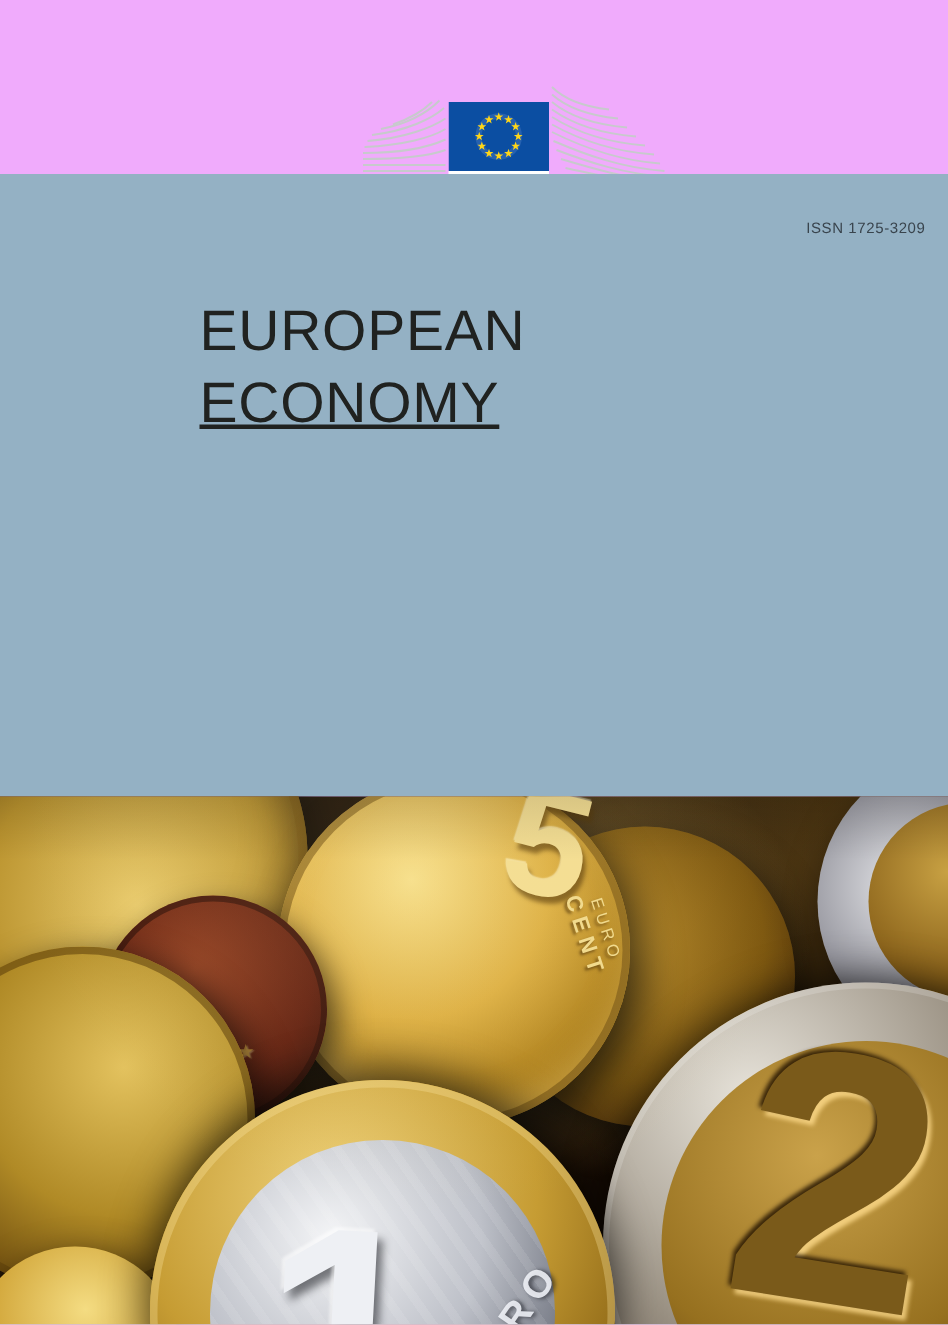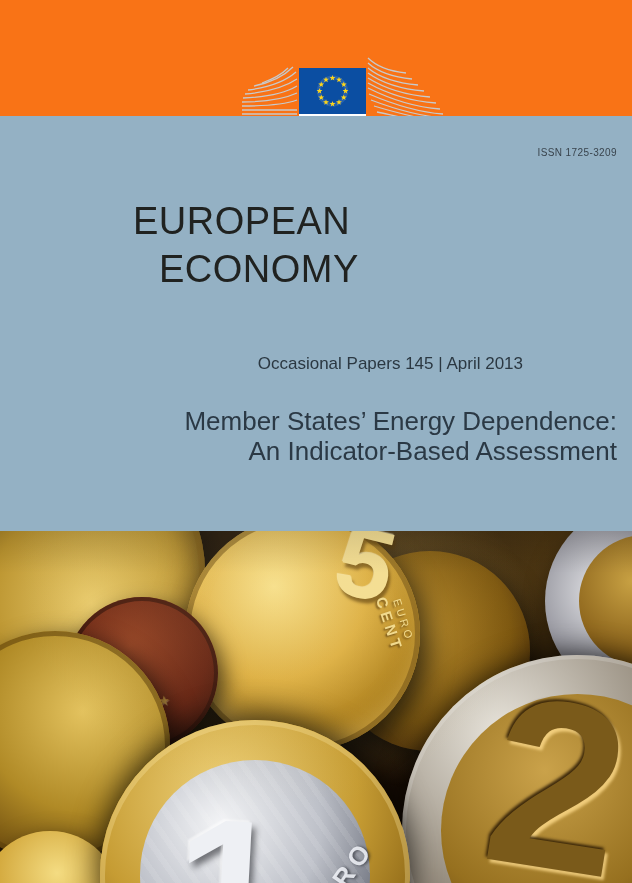--- a/index.html
+++ b/index.html
@@ -1,37 +1,37 @@
 <!DOCTYPE html>
 <html><head>
 <meta charset="utf-8">
 <style>
   html,body{margin:0;padding:0;background:#ffffff;}
-  .page{position:relative;width:632px;height:883px;overflow:hidden;background:#f97316;
+  .page{position:relative;width:632px;height:883px;overflow:hidden;background:#f0abfc;
         font-family:"Liberation Sans",sans-serif;}
 
   
   .band{position:absolute;left:0;top:116px;width:632px;height:415px;background:#94b1c4;}
 
   
   .emblem-lines{position:absolute;}
   .emblem-lines path{fill:none;stroke:#c7cacc;stroke-width:1.3;}
   .lines-left{left:238px;top:66px;}
   .lines-right{left:366px;top:56px;}
   .flag{position:absolute;left:299px;top:68px;width:67px;height:46px;display:block;}
   .logo-textbox{position:absolute;left:299px;top:114px;width:67px;height:28px;background:#ffffff;
                 box-sizing:border-box;padding:2px 0 0 5px;font-size:10.5px;line-height:13px;
                 color:#2e4157;}
   .logo-underline{position:absolute;left:299px;top:142px;width:67px;height:4px;background:#1f7ba3;}
 
   
   .issn{position:absolute;right:15px;top:147px;font-size:10px;letter-spacing:.4px;color:#39444d;}
   .masthead{position:absolute;left:133px;top:197px;font-size:38px;line-height:48px;
             font-weight:300;letter-spacing:.5px;color:#202220;}
-  .masthead .l2{margin-left:26px;}
+  .masthead .l2{text-decoration:underline;}
   .edition{position:absolute;right:109px;top:354px;font-size:17px;color:#2b3842;}
   .report-title{position:absolute;right:15px;top:406px;text-align:right;font-size:26px;
                 line-height:30px;color:#2b3945;}
 
   
   .photo{position:absolute;left:0;top:531px;width:632px;height:352px;overflow:hidden;
          background:
            radial-gradient(circle at 62% 30%, rgba(244,196,90,.45), rgba(0,0,0,0) 32%),
            radial-gradient(circle at 20% 85%, rgba(186,134,40,.40), rgba(0,0,0,0) 38%),
            radial-gradient(circle at 92% 8%,  rgba(130,96,32,.55), rgba(0,0,0,0) 42%),
@@ -160,26 +160,21 @@
 
   <div class="band"></div>
 
   <div class="issn">ISSN 1725-3209</div>
 
   <div class="masthead">
     <div class="l1">EUROPEAN</div>
     <div class="l2">ECONOMY</div>
   </div>
 
-  <div class="edition">Occasional Papers 145 | April 2013</div>
-
-  <div class="report-title">
-    <div>Member States’ Energy Dependence:</div>
-    <div>An Indicator-Based Assessment</div>
-  </div>
+
 
   <div class="photo">
 
     <div class="coin coin-filler"></div>
     <div class="coin coin-silver-topright">
       <div class="inner"></div>
     </div>
 
     <div class="coin coin-gold-topleft">
 

